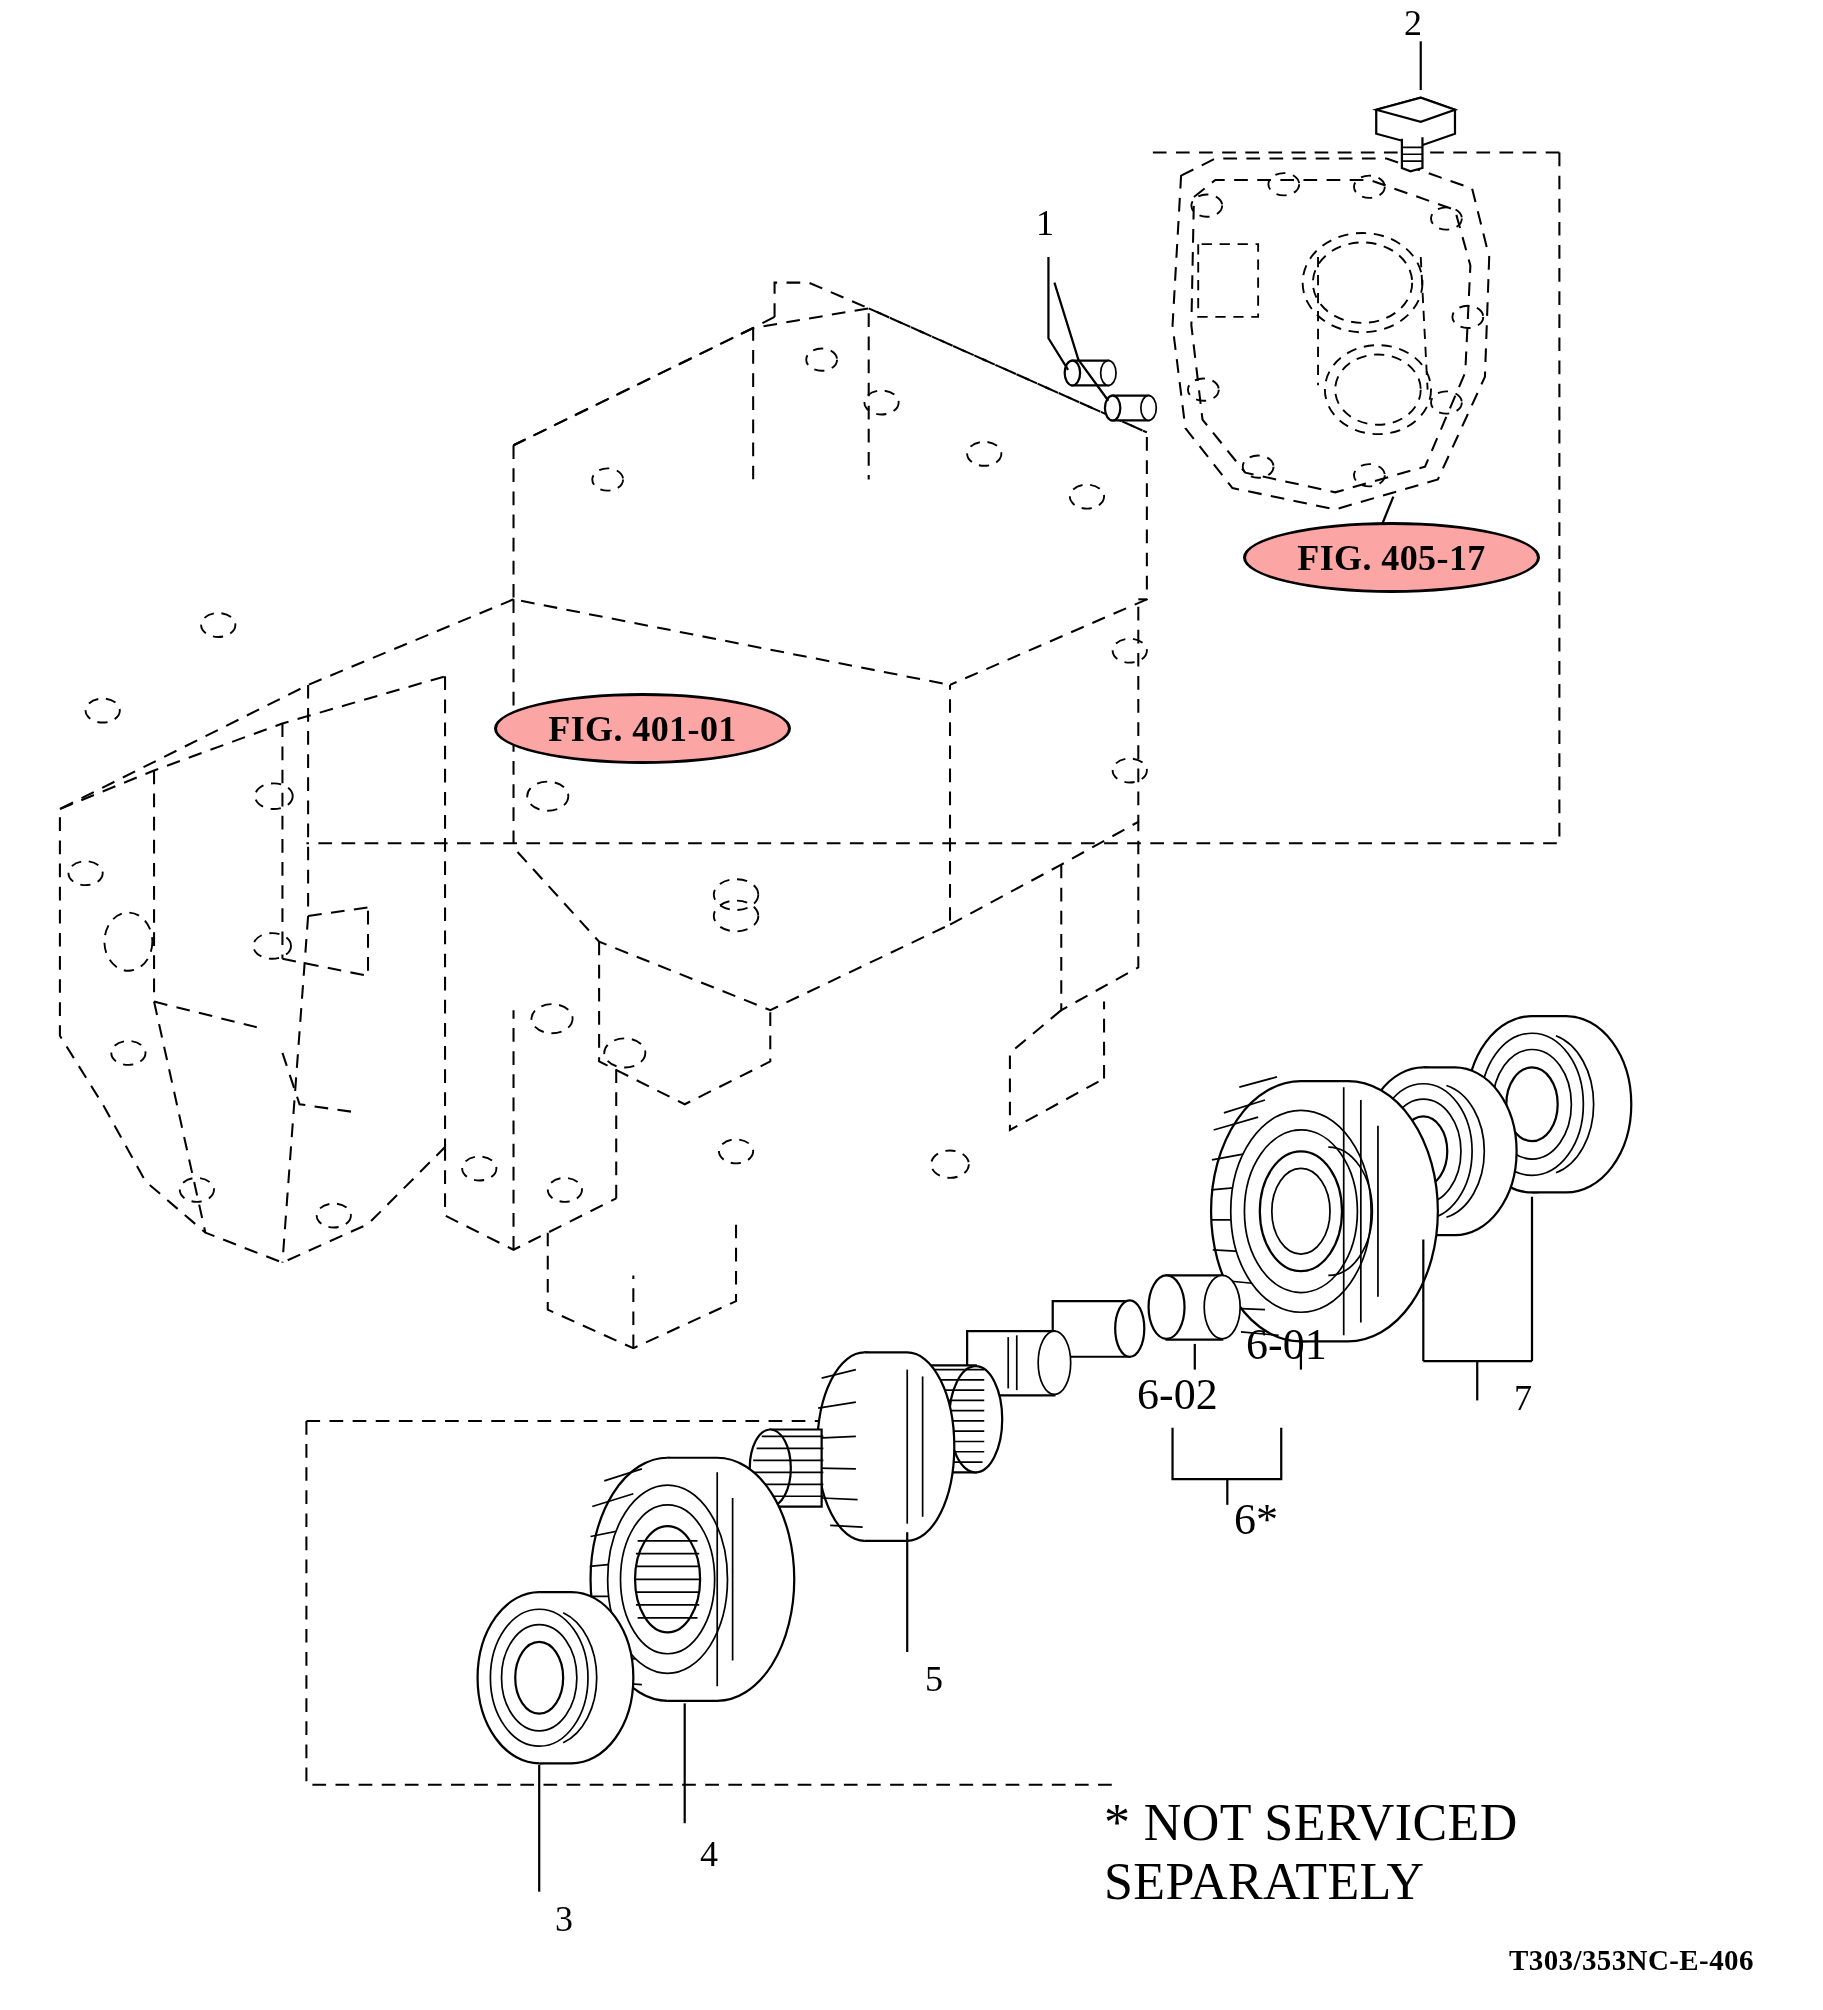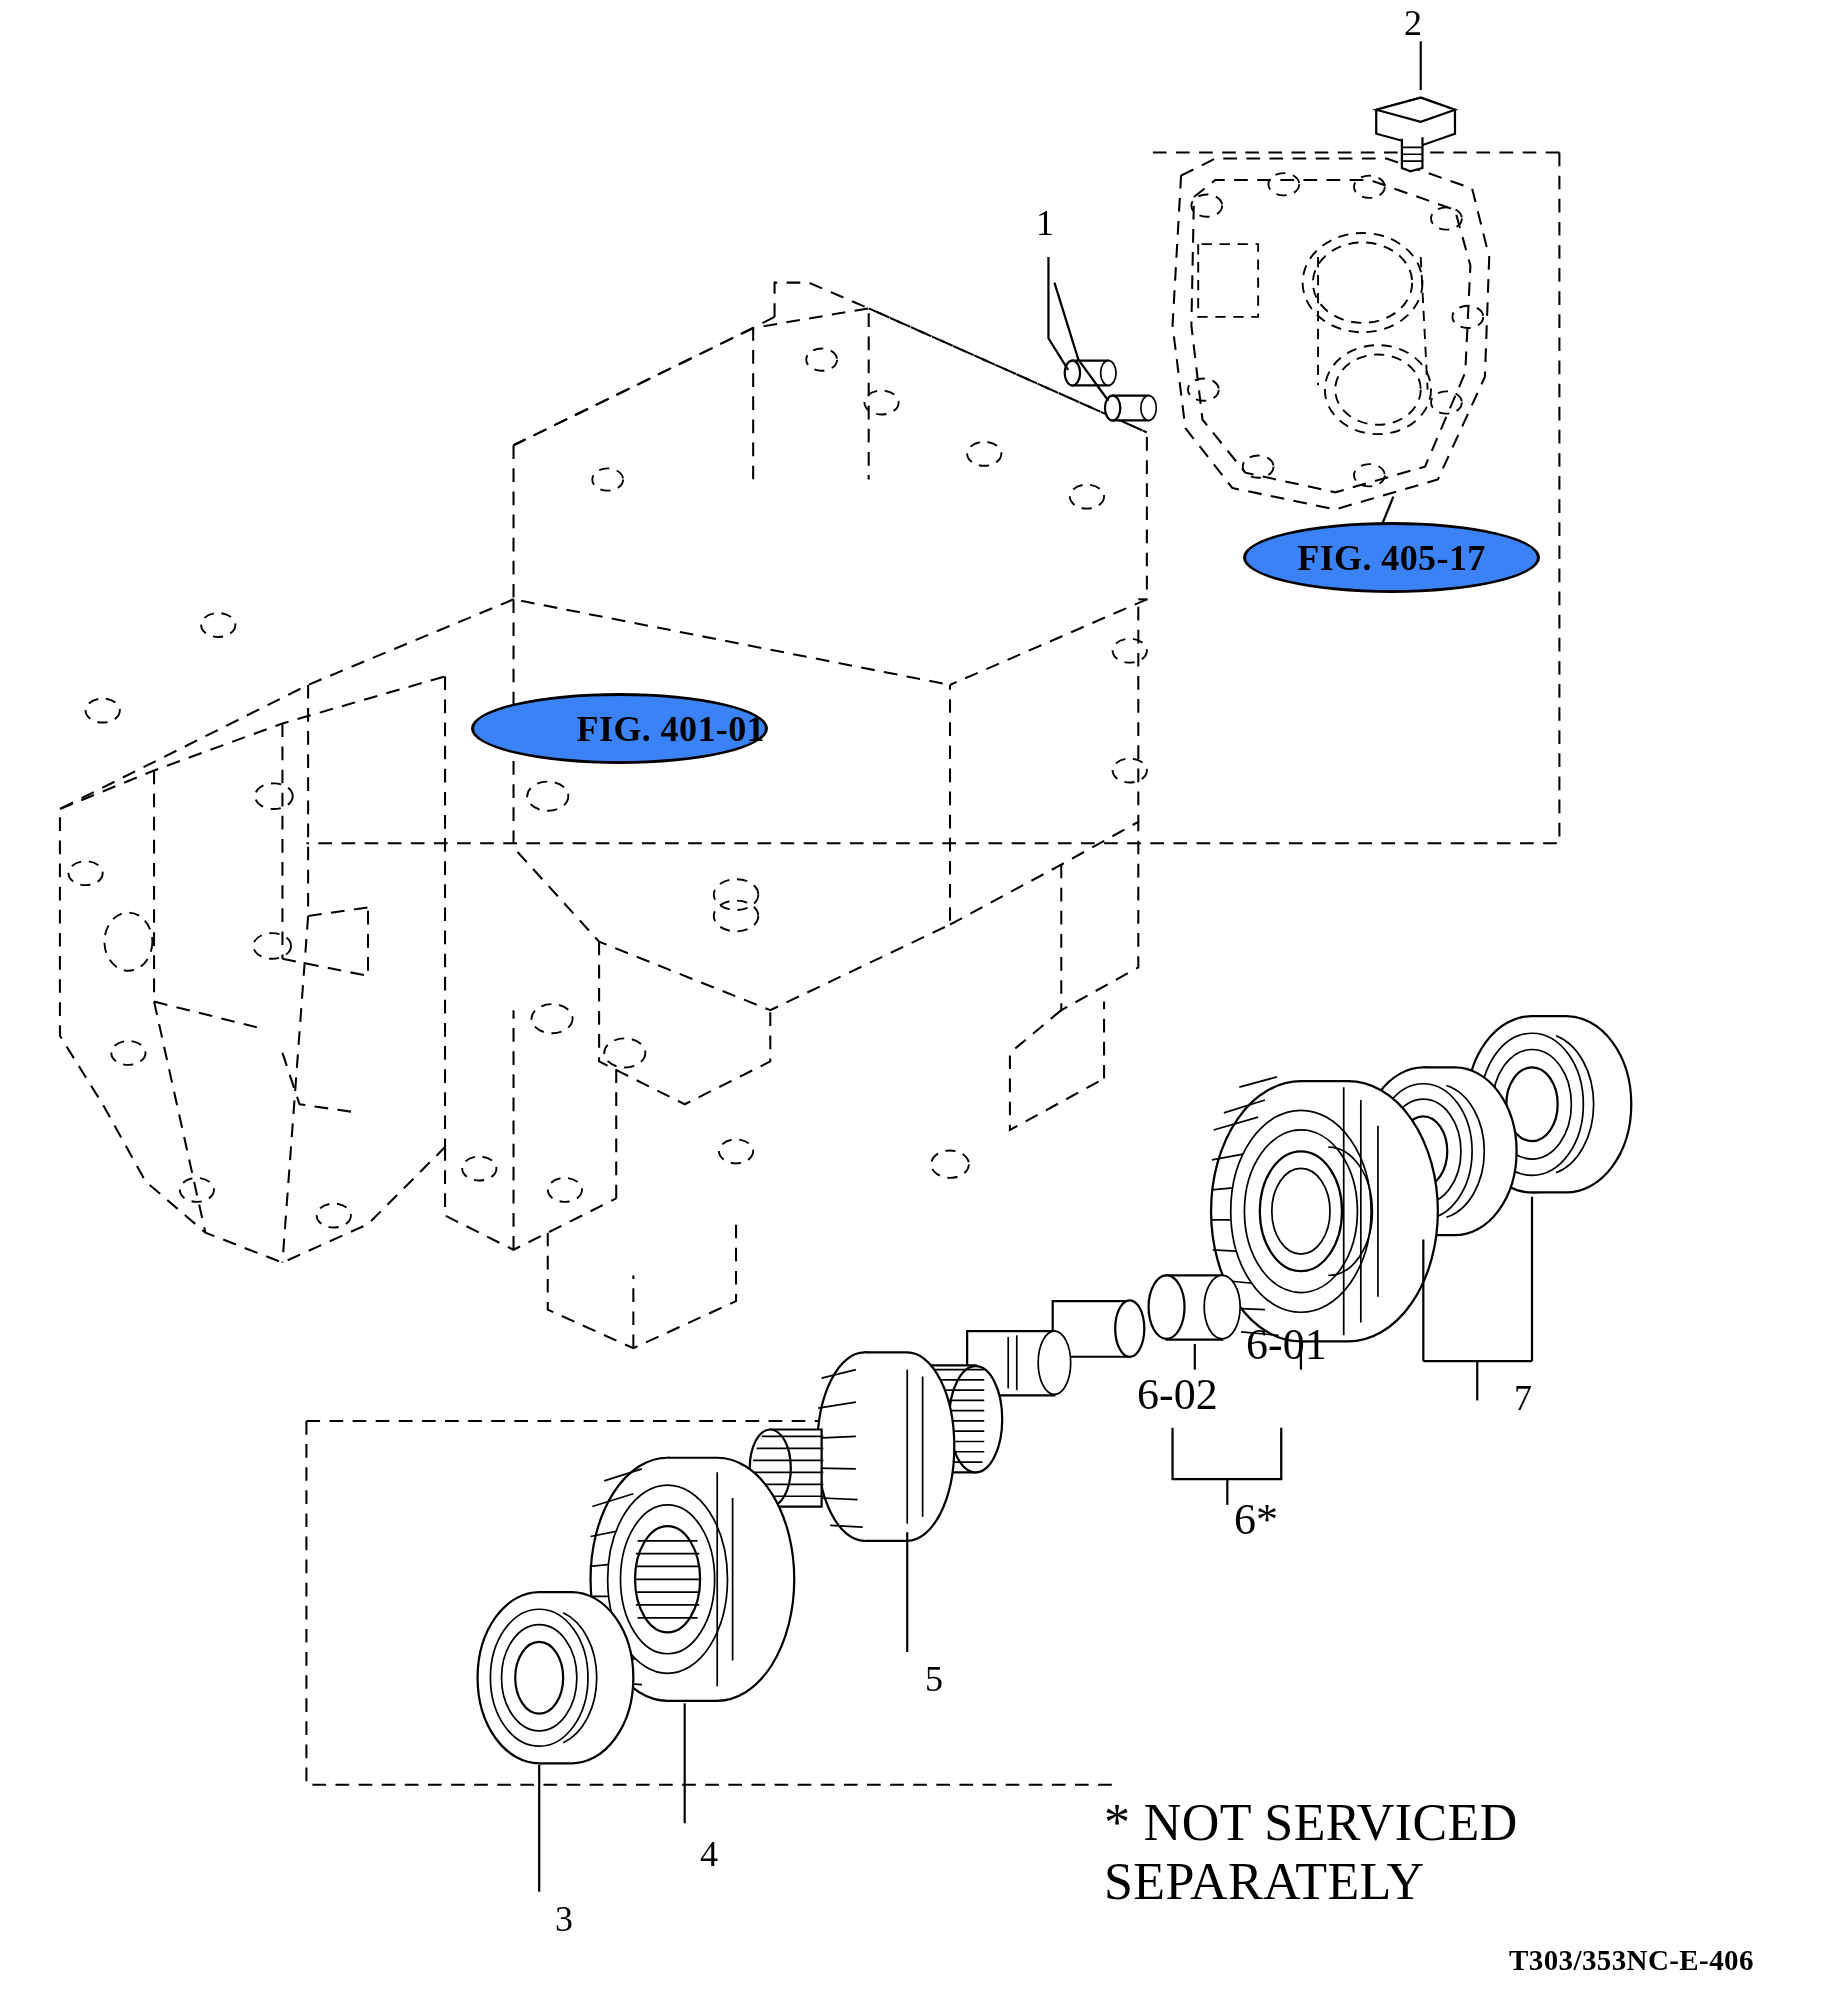--- a/index.html
+++ b/index.html
@@ -40,21 +40,21 @@
   .callout-sub {
     font-size: 44px;
   }
   .fig-pill {
     position: absolute;
     display: flex;
     align-items: center;
     justify-content: center;
     border: 3.4px solid #000;
     border-radius: 50%;
-    background: #3b82f6;
+    background: #fca5a5;
     font-family: "Liberation Serif", serif;
     font-weight: bold;
     font-size: 36px;
     letter-spacing: 0.4px;
     color: #000;
   }
   .note-text {
     position: absolute;
     font-family: "Liberation Serif", serif;
     font-size: 52px;
@@ -372,21 +372,21 @@
     </g>
   </svg>
 
   <div class="lbl callout-num" style="left:1404px; top:5.1px;">2</div>
   <div class="lbl callout-num" style="left:1036px; top:205px;">1</div>
 
   <div class="fig-pill" style="left:1243px; top:522px; width:291px; height:65px;">
     <span>FIG. 405-17</span>
   </div>
 
-  <div class="fig-pill" style="left:471px; top:693px; width:291px; height:65px;justify-content:flex-end;">
+  <div class="fig-pill" style="left:494px; top:693px; width:291px; height:65px;">
     <span>FIG. 401-01</span>
   </div>
 
   <div class="lbl callout-sub" style="left:1137px; top:1373px;">6-02</div>
   <div class="lbl callout-sub" style="left:1246px; top:1323px;">6-01</div>
   <div class="lbl callout-num" style="left:1514px; top:1380px;">7</div>
   <div class="lbl callout-sub" style="left:1234px; top:1498px;">6*</div>
 
   <div class="lbl callout-num" style="left:925px; top:1661px;">5</div>
   <div class="lbl callout-num" style="left:700px; top:1836px;">4</div>

